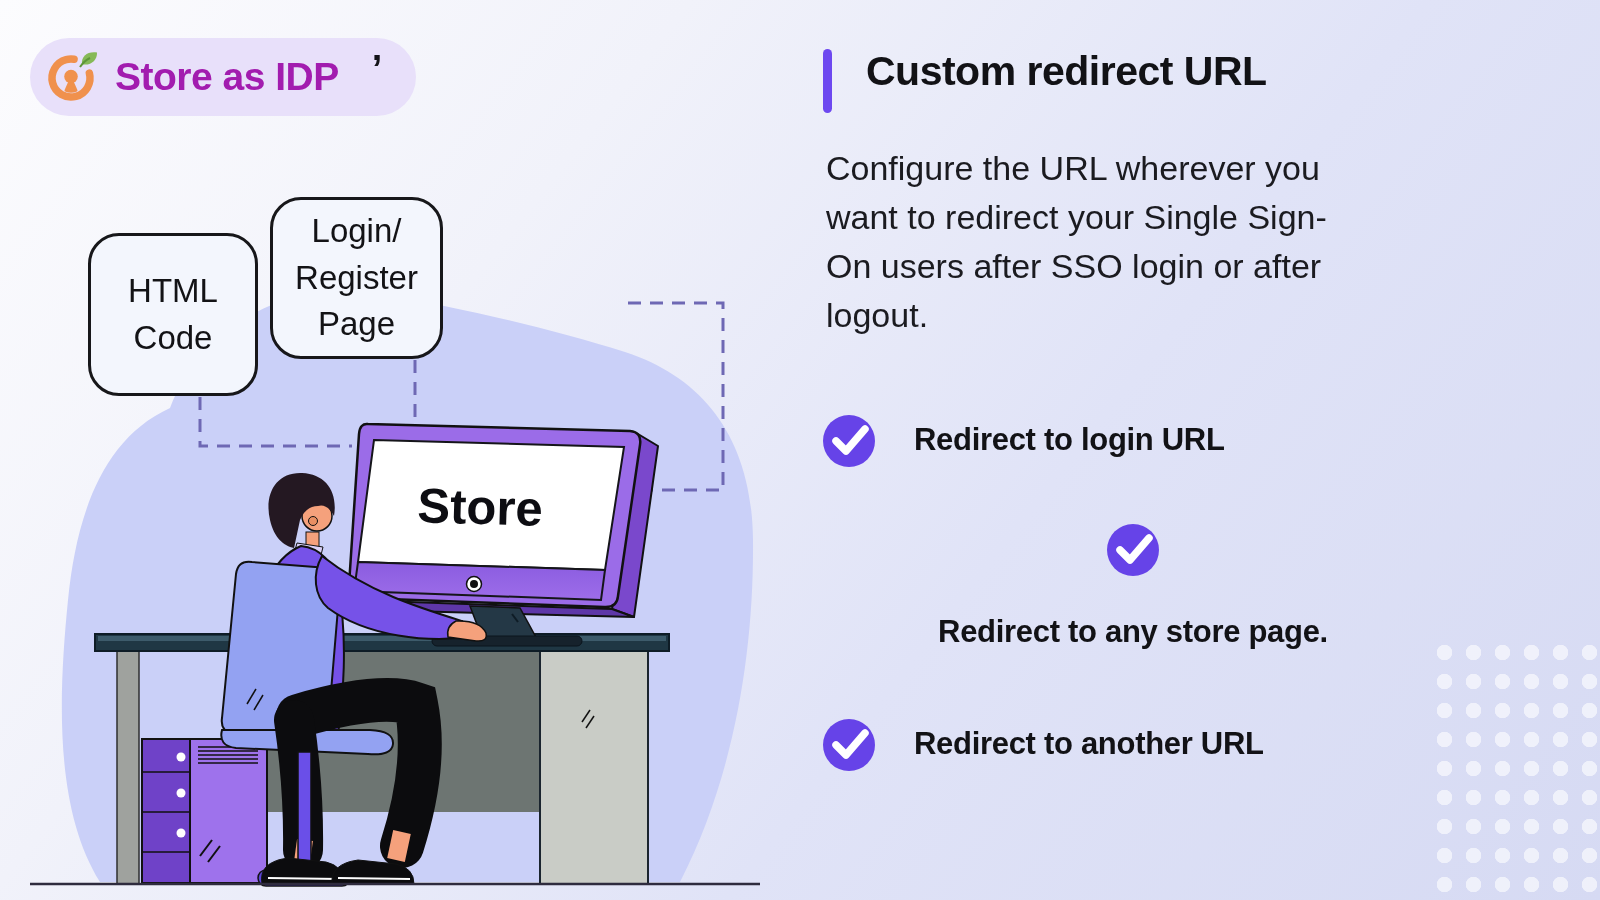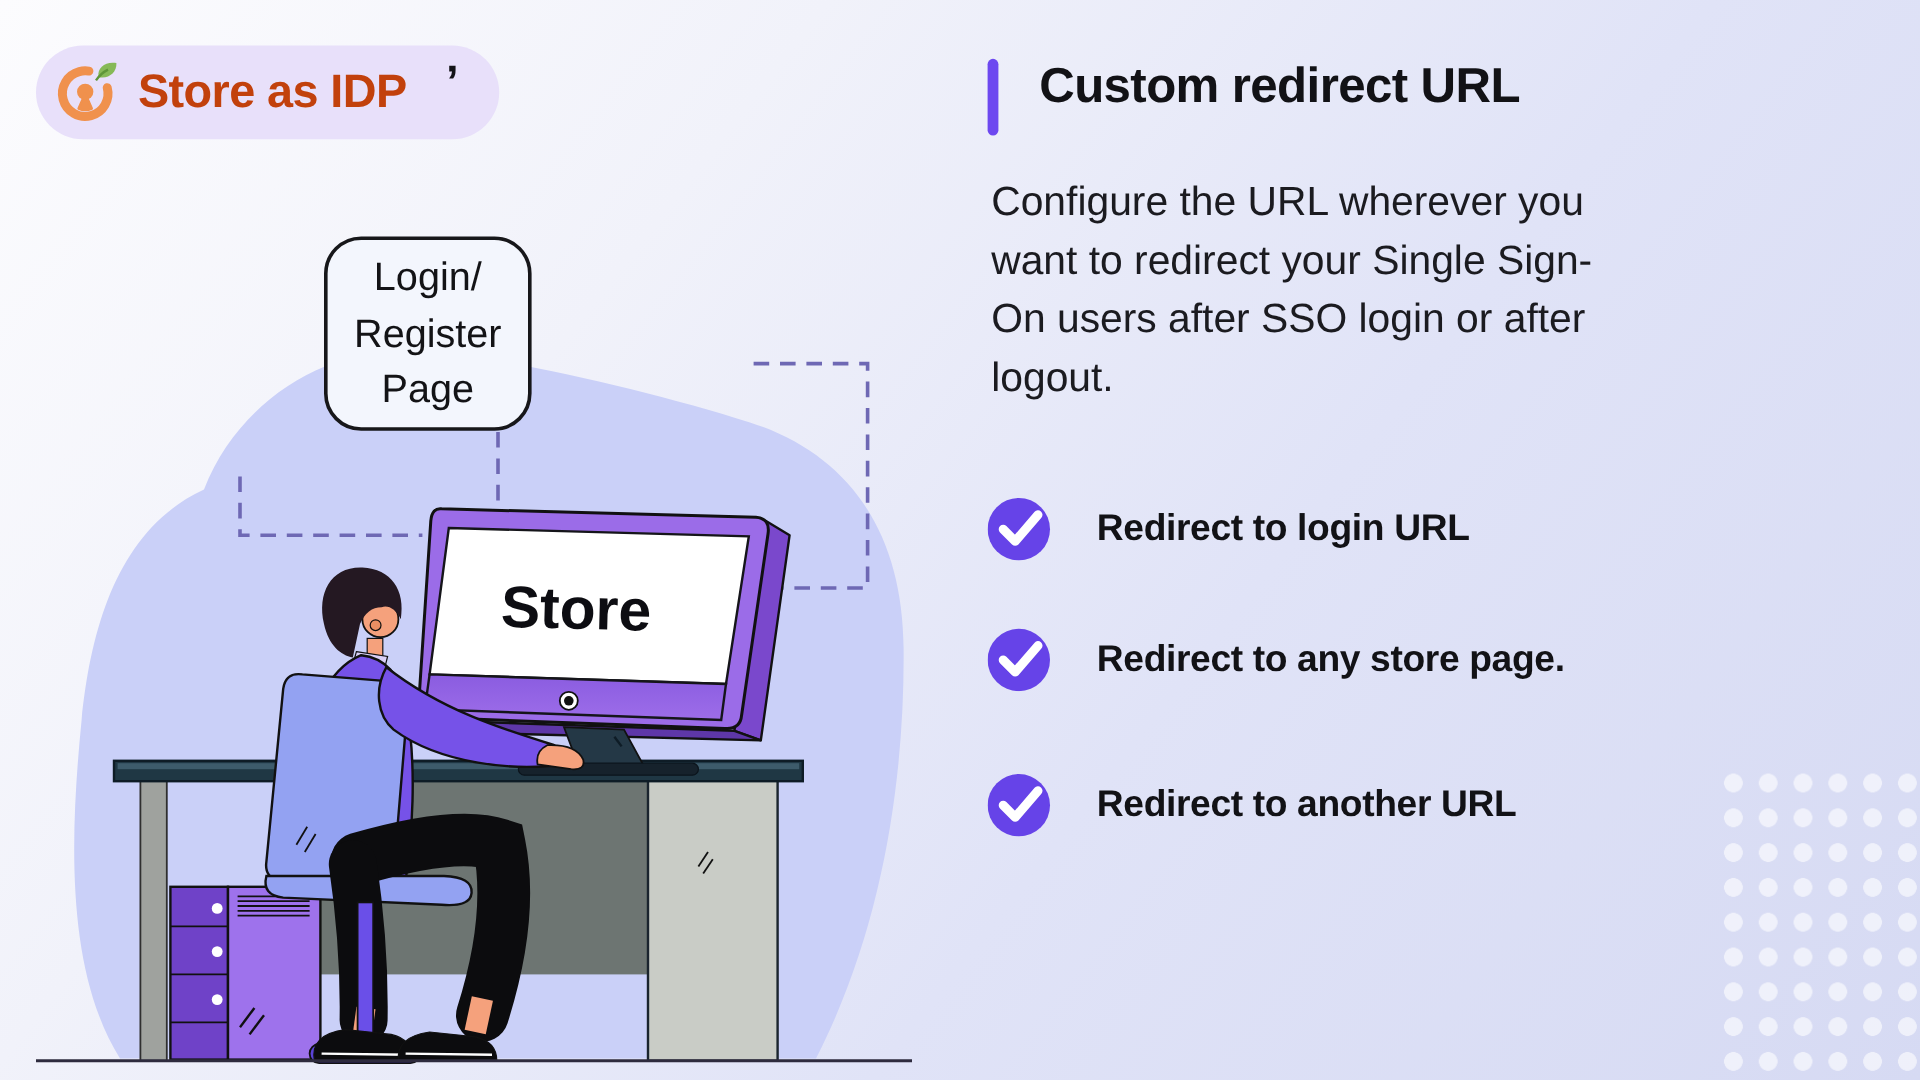--- a/index.html
+++ b/index.html
@@ -7,32 +7,32 @@
     position:relative;width:1600px;height:900px;overflow:hidden;
     font-family:"Liberation Sans","DejaVu Sans",sans-serif;
     background:linear-gradient(128deg,#fcfcfe 0%,#f1f2fa 30%,#e0e3f7 62%,#d6daf3 100%);
   }
   
   .badge{
     position:absolute;left:30px;top:38px;height:78px;
     display:flex;align-items:center;gap:15px;
     padding:0 34px 0 14px;border-radius:44px;background:#e8e0fa;
   }
-  .badge-label{font-size:39px;font-weight:700;color:#c2410c;letter-spacing:-.5px;}
+  .badge-label{font-size:39px;font-weight:700;color:#a21caf;letter-spacing:-.5px;}
   .badge-suffix{font-size:38px;font-weight:700;color:#141418;margin-left:18px;transform:translateY(-8px);}
   
   .right-panel{position:absolute;left:823px;top:46px;width:620px;}
   .title-row{display:flex;align-items:flex-start;gap:34px;}
   .title-bar{width:9px;height:64px;border-radius:5px;background:#6d48f0;margin-top:3px;flex:none;}
   .page-title{margin:0;font-size:41px;line-height:1.25;font-weight:700;color:#121216;letter-spacing:-.5px;}
   .desc{margin:31px 0 0 3px;width:525px;font-size:34px;line-height:1.44;font-weight:400;color:#1b1b20;}
   .checklist{list-style:none;margin:0;padding:0;}
   .check-item{display:flex;align-items:center;gap:38px;}
   .check-item:nth-child(1){margin-top:74px;}
-  .check-item:nth-child(2){margin-top:56px;}
+  .check-item:nth-child(2){margin-top:56px;flex-direction:column;}
   .check-item:nth-child(3){margin-top:68px;}
   .check-icon{flex:none;width:53px;height:53px;}
   .check-label{font-size:31px;font-weight:700;color:#121216;letter-spacing:-.3px;}
   
   .src-box{
     position:absolute;display:flex;align-items:center;justify-content:center;
     text-align:center;background:#f3f6fd;border:3px solid #17171a;border-radius:31px;
     font-size:33px;line-height:1.42;color:#131316;padding:0 6px;box-sizing:border-box;
   }
   .src-box.b1{left:88px;top:233px;width:170px;height:163px;}
@@ -156,20 +156,23 @@
       <path d="M332,884 Q330,864 358,860 L396,864 Q414,868 414,884 Z" fill="#0c0c0e" stroke="#111"></path>
       <line x1="338" y1="878" x2="410" y2="879" stroke="#ffffff" stroke-width="2"></line>
     </g>
 
     <path fill="#7652e8" stroke="#111" stroke-width="2" d="M322,556 C368,592 420,608 462,621 L476,636 C428,644 366,636 328,608 C314,596 312,574 322,556 Z"></path>
     <path fill="#f5a17c" stroke="#111" stroke-width="1.5" d="M456,621 Q480,620 486,633 Q488,642 476,641 L448,637 Q446,626 456,621 Z"></path>
 
     <line x1="30" y1="884" x2="760" y2="884" stroke="#2e2b3e" stroke-width="2.5"></line>
   </svg>
 
+  <div class="src-box b1">
+    <span>HTML Code</span>
+  </div>
   <div class="src-box b2">
     <span>Login/ Register Page</span>
   </div>
 
   <div class="badge">
     <svg width="56" height="56" viewBox="0 0 56 56">
       <circle cx="27" cy="29" r="19" fill="none" stroke="#f0914d" stroke-width="7.5" stroke-linecap="round" stroke-dasharray="97 23" transform="rotate(-15 27 29)"></circle>
       <circle cx="27" cy="27.5" r="6.8" fill="#f0914d"></circle>
       <path d="M27,29 L21.5,41.5 Q27,44 32.5,41.5 Z" fill="#f0914d" stroke="#f0914d" stroke-width="2" stroke-linejoin="round"></path>
       <path d="M38,15 C37,7 44,2 53,3.5 C53.5,11 47,16.5 39.5,15.5 Z" fill="#86b957"></path>

